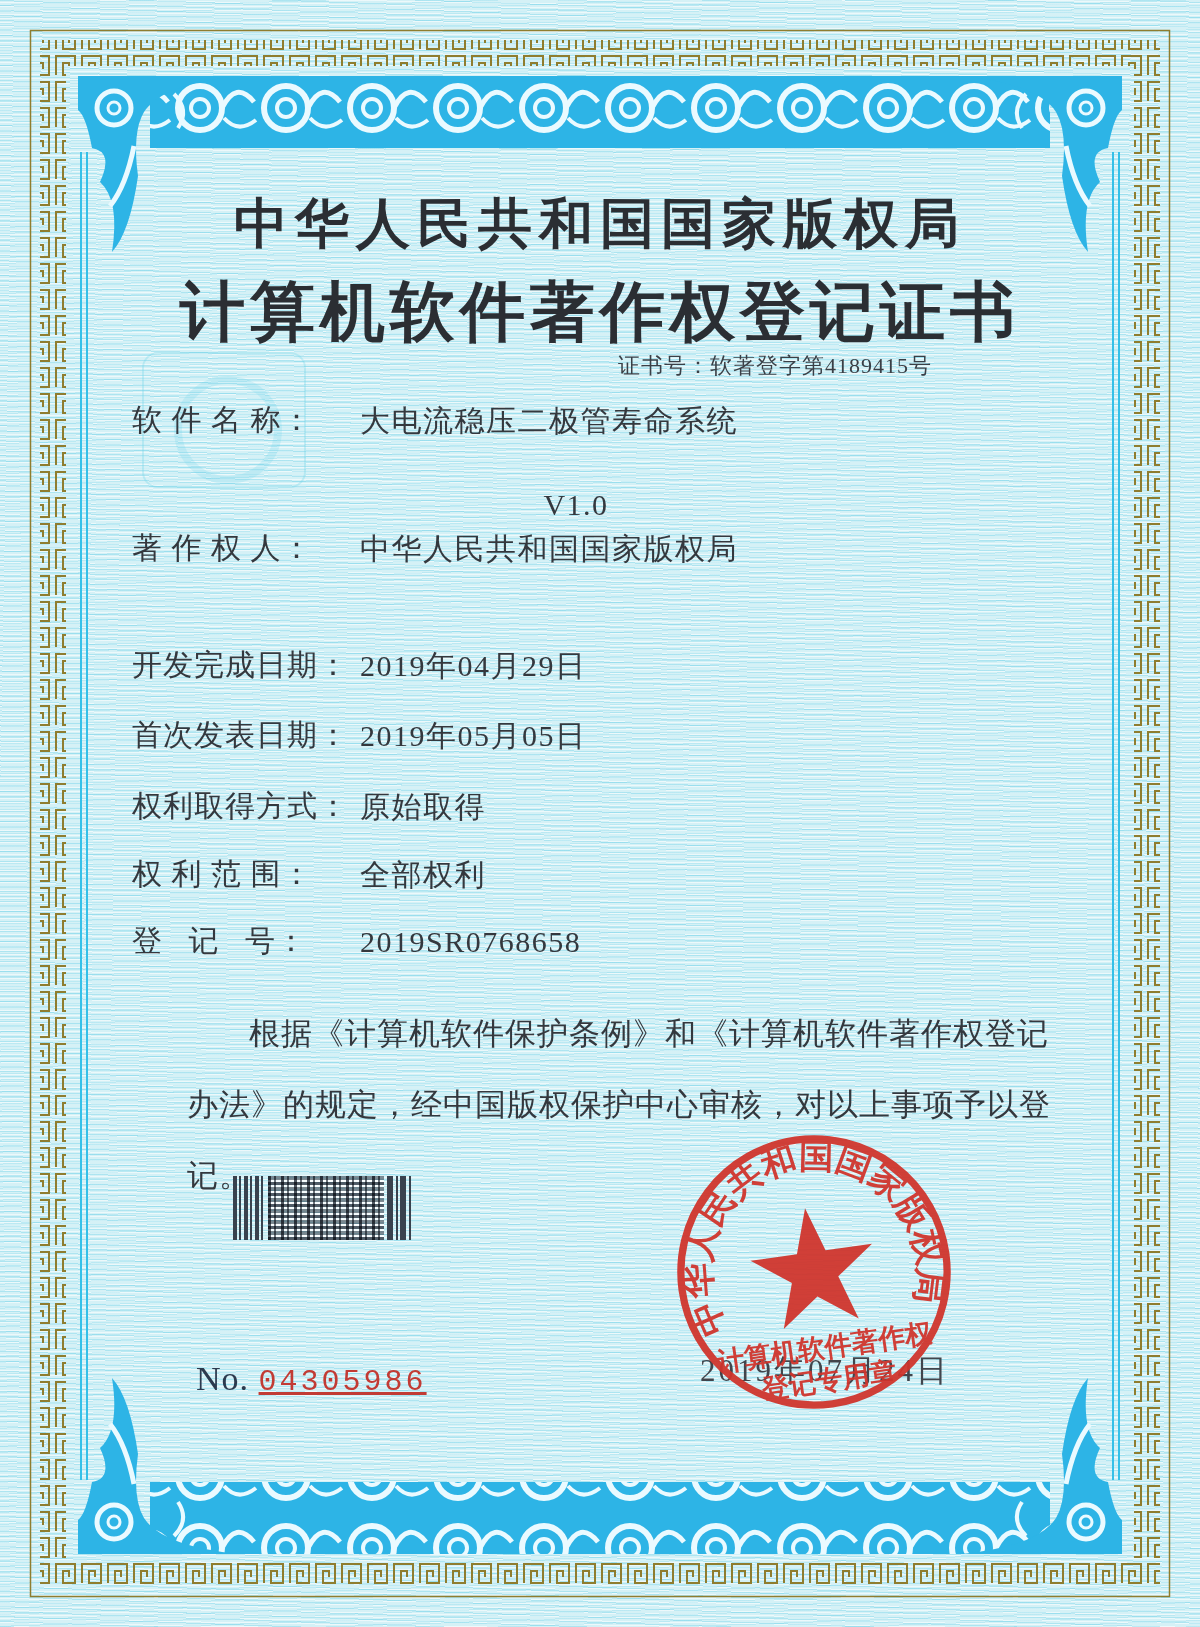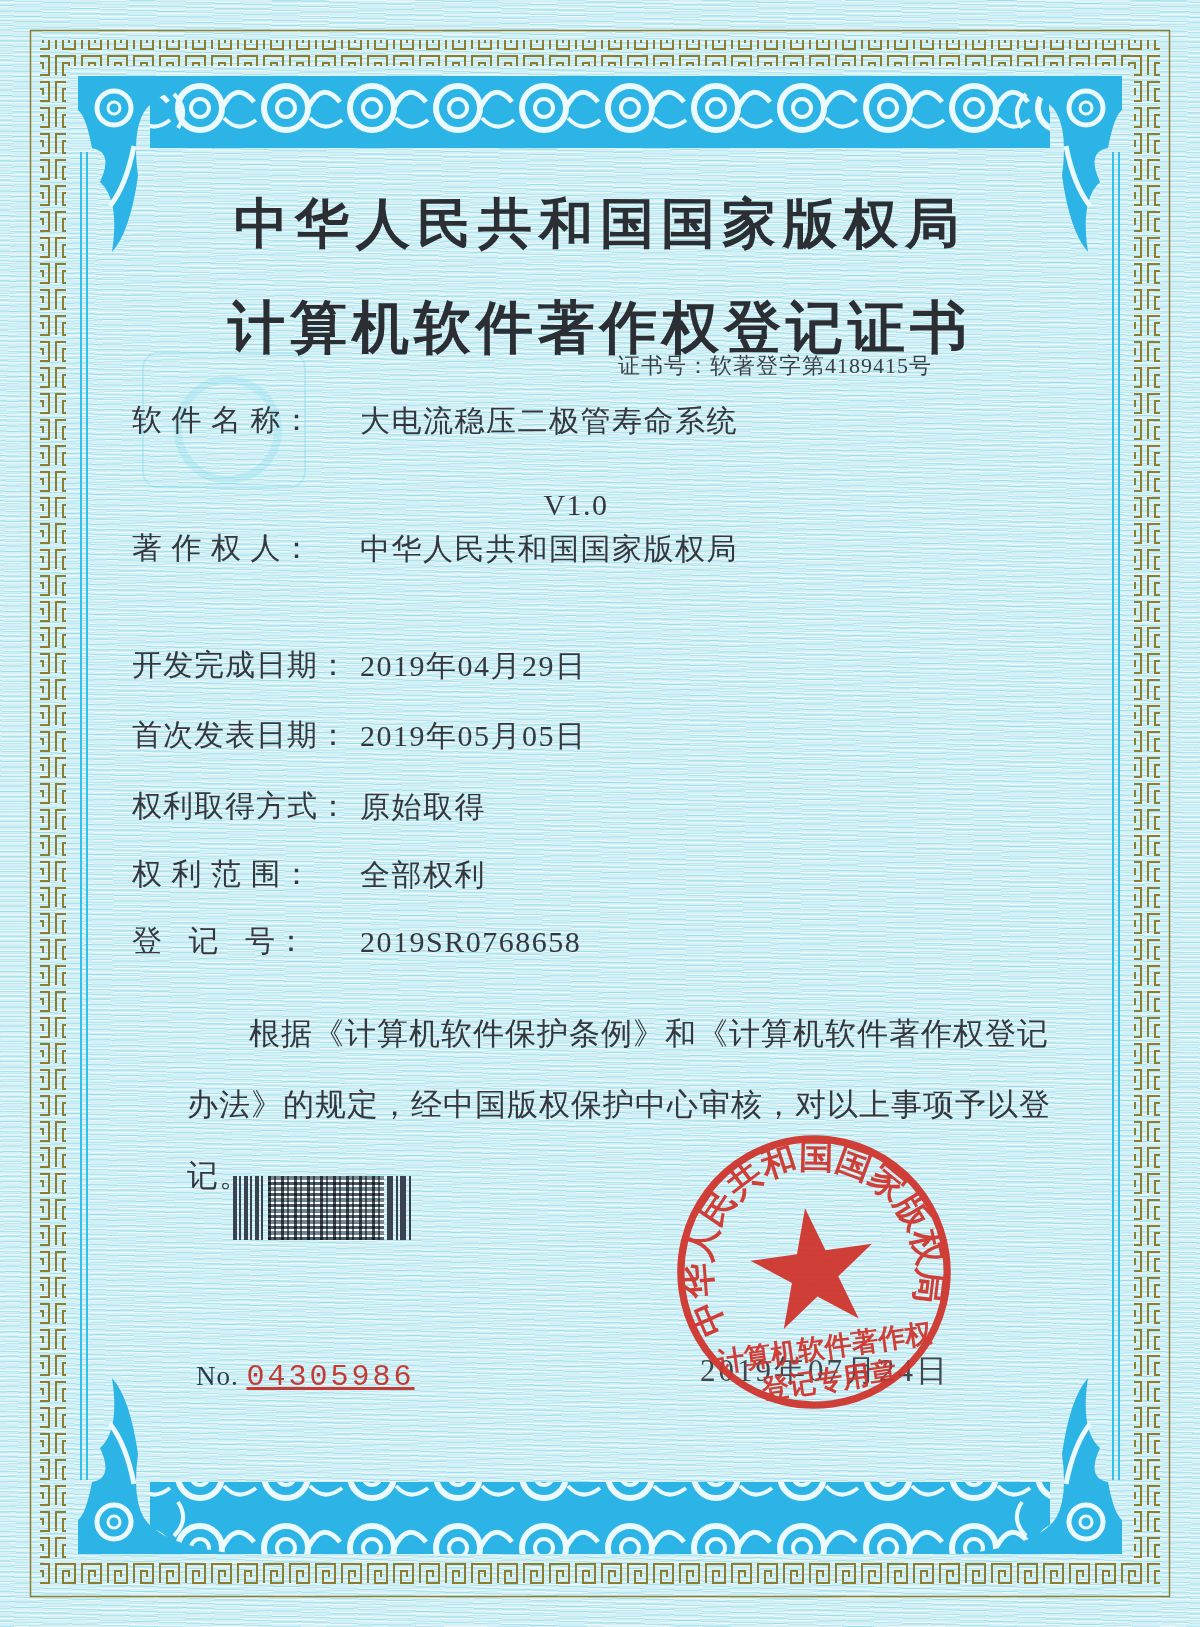--- a/index.html
+++ b/index.html
@@ -19,21 +19,21 @@
   .abs{position:absolute;}
   .border-art{left:0;top:0;z-index:1;pointer-events:none;}
   .content{z-index:2;}
 
   .title-main{
     left:0;top:188px;width:100%;text-align:center;
     font-size:54px;font-weight:700;letter-spacing:7px;color:#2b2e33;
   }
   .title-sub{
     left:0;top:268px;width:100%;text-align:center;
-    font-size:57px;font-weight:700;letter-spacing:5px;color:#2b2e33;margin-top:22px;
+    font-size:65px;font-weight:700;letter-spacing:5px;color:#2b2e33;
   }
   .cert-no{
     left:560px;top:351px;width:430px;text-align:center;
     font-size:22px;letter-spacing:1px;color:#3a3f46;white-space:pre;
   }
   .field-row{left:0;top:0;width:100%;}
   .field-label{
     position:absolute;left:132px;font-size:30px;color:#34383e;
     white-space:pre;letter-spacing:1px;
   }
@@ -71,21 +71,21 @@
   }
   .barcode .bc-right{
     width:26px;height:100%;
     background:repeating-linear-gradient(90deg,#39424e 0 6px,rgba(0,0,0,0) 6px 9px,#39424e 9px 11px,rgba(0,0,0,0) 11px 13px);
   }
   .seal{left:658px;top:1116px;width:312px;height:312px;z-index:4;transform:rotate(-8deg);opacity:.94;}
   .seal-date{
     left:700px;top:1350px;font-size:31px;color:#41454c;letter-spacing:3px;z-index:3;white-space:pre;
   }
   .serial{left:196px;top:1360px;z-index:2;white-space:pre;}
-  .serial .prefix{font-size:27px;color:#2c3a4e;letter-spacing:1px;}
+  .serial .prefix{font-size:34px;color:#2c3a4e;letter-spacing:1px;}
   .serial .number{font-size:30px;color:#c23b34;font-family:"Liberation Mono","DejaVu Sans Mono",monospace;letter-spacing:3px;text-decoration:underline;}
 </style>
 </head>
 <body>
 
 <div class="page">
 
   <svg class="abs border-art" width="1200" height="1627" viewBox="0 0 1200 1627">
     <defs>
       <pattern id="meander" patternUnits="userSpaceOnUse" width="26" height="26">

